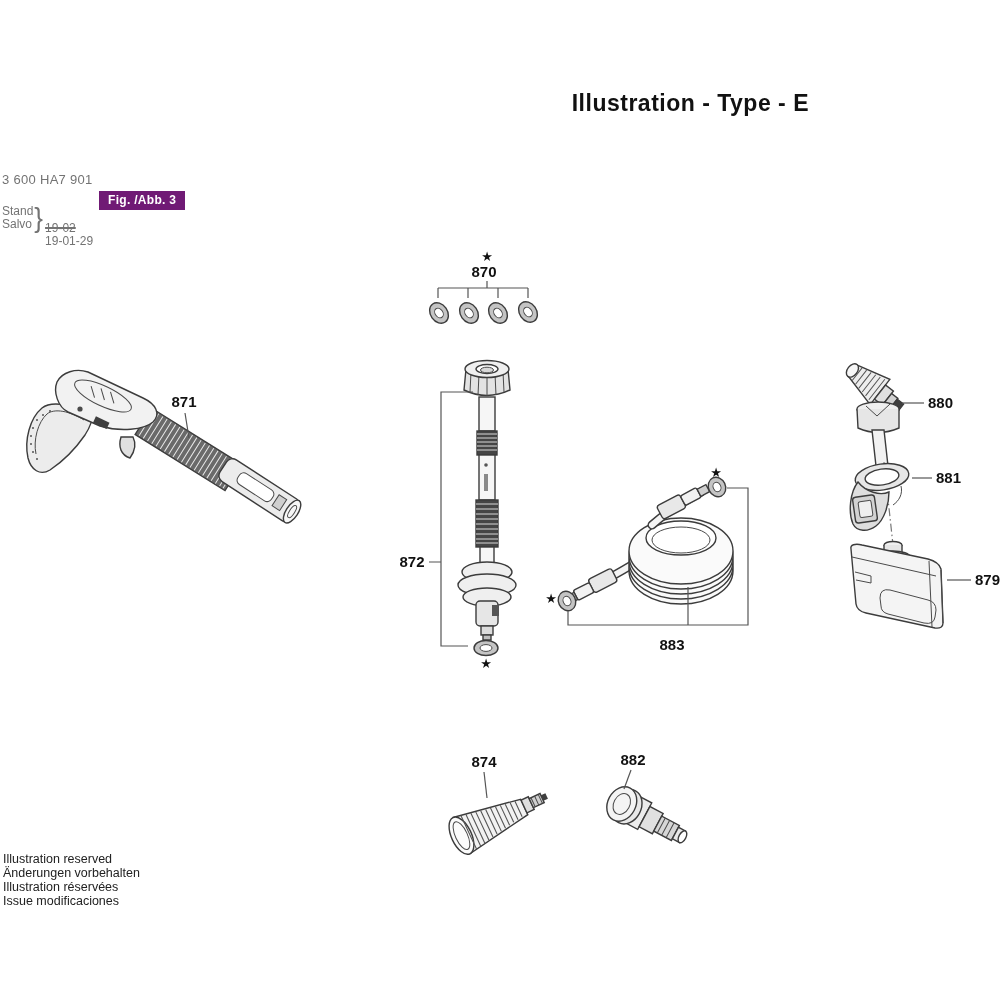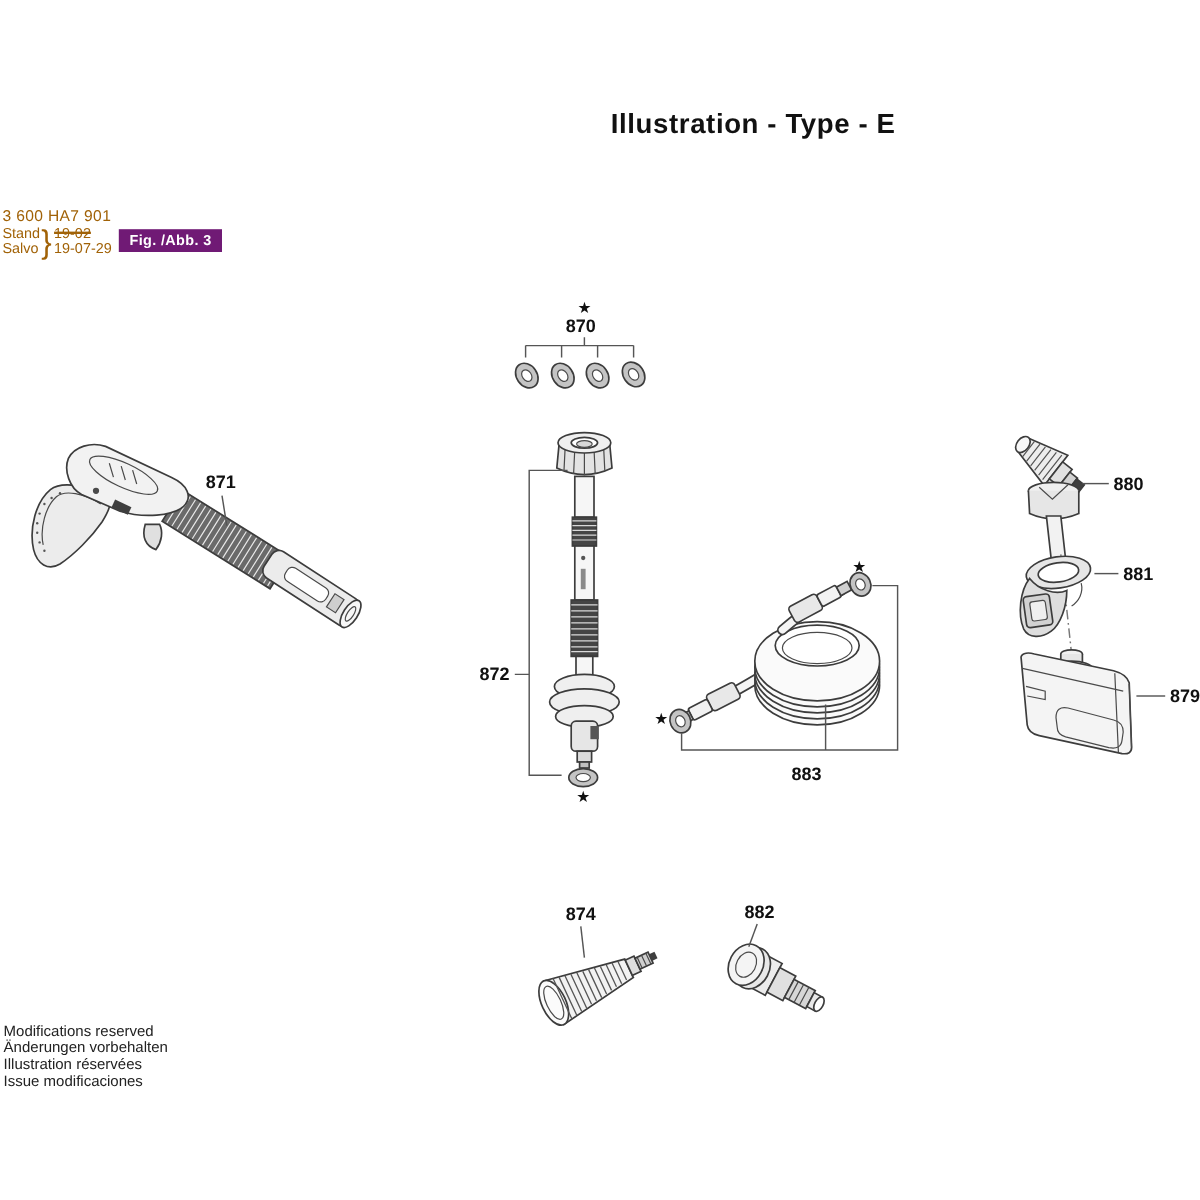--- a/index.html
+++ b/index.html
@@ -1,29 +1,29 @@
 <!DOCTYPE html>
 <html><head>
 <meta charset="utf-8">
 <style>
   html,body{margin:0;padding:0;background:#fff;}
   .page{
     position:relative;width:1000px;height:1000px;background:#ffffff;
     font-family:"Liberation Sans", sans-serif;color:#1a1a1a;overflow:hidden;
   }
   .title{
-    position:absolute;left:509px;top:90px;width:300px;text-align:left;
+    position:absolute;left:509px;top:90px;width:300px;text-align:right;
     font-size:23px;font-weight:700;letter-spacing:.5px;color:#111;
   }
-  .header{position:absolute;left:2px;top:172px;font-size:13px;color:#a16207;}
+  .header{position:absolute;left:2px;top:172px;font-size:13px;color:#737373;}
   .part-number{font-size:13px;font-weight:400;letter-spacing:.3px;}
   .stand-issue{display:flex;align-items:center;margin-top:1px;font-size:12px;line-height:13px;}
   .si-labels{display:flex;flex-direction:column;}
   .brace{font-size:26px;font-weight:300;margin:0 2px 0 1px;transform:scaleY(1.05);}
-  .dates{display:flex;flex-direction:column;font-size:12px;line-height:13px;}
+  .dates{display:flex;flex-direction:column;font-size:12px;line-height:13px;margin-top:34px;}
   .old-date{text-decoration:line-through;text-decoration-thickness:2px;}
   .fig-badge{
     position:absolute;left:99px;top:191px;background:#701a75;color:#fff;
     font-size:12px;font-weight:700;padding:2px 9px 3px 9px;letter-spacing:.3px;
   }
   .footer{position:absolute;left:3px;top:852px;font-size:12.5px;line-height:14px;color:#222;}
   svg text.ref{font-family:"Liberation Sans",sans-serif;font-size:15px;font-weight:700;fill:#111;}
   svg text.star{font-family:"DejaVu Sans",sans-serif;font-size:13px;fill:#111;}
   svg .ln{stroke:#555;stroke-width:1.2;fill:none;}
   svg .outline{stroke:#3c3c3c;stroke-width:1.4;}
@@ -39,21 +39,21 @@
   <div class="header">
     <div class="part-number">3 600 HA7 901</div>
     <div class="stand-issue">
       <div class="si-labels">
         <span>Stand</span>
         <span>Salvo</span>
       </div>
       <div class="brace">}</div>
       <div class="dates">
         <span class="old-date">19-02</span>
-        <span>19-07-29</span>
+        <span>19-01-29</span>
       </div>
     </div>
   </div>
 
   <div class="fig-badge">Fig. /Abb. 3</div>
 
   <svg width="1000" height="1000" viewBox="0 0 1000 1000" style="position:absolute;left:0;top:0;">
 
     <g>
       <text class="star" x="487" y="261" text-anchor="middle">★</text>
@@ -281,19 +281,19 @@
         <ellipse cx="622" cy="803" rx="14" ry="18" fill="#f4f4f4" class="outline"></ellipse>
         <ellipse cx="622" cy="803" rx="8" ry="11" fill="none" class="thin" stroke="#555"></ellipse>
       </g>
       <path class="ln" d="M631,770 L624,789"></path>
       <text class="ref" x="633" y="765" text-anchor="middle">882</text>
     </g>
 
   </svg>
 
   <div class="footer">
-    <div>Modifications reserved</div>
+    <div>Illustration reserved</div>
     <div>Änderungen vorbehalten</div>
     <div>Illustration réservées</div>
     <div>Issue modificaciones</div>
   </div>
 
 </div>
 
 </body></html>

